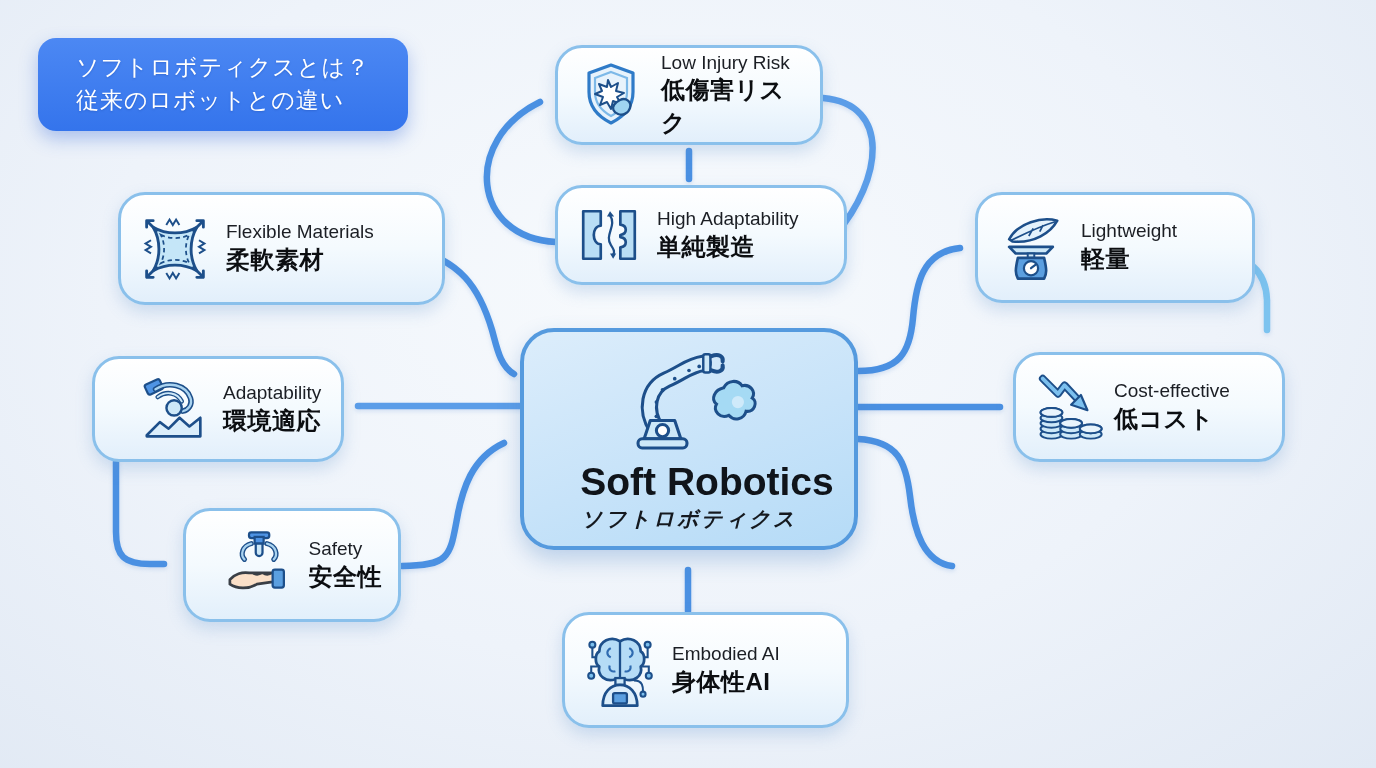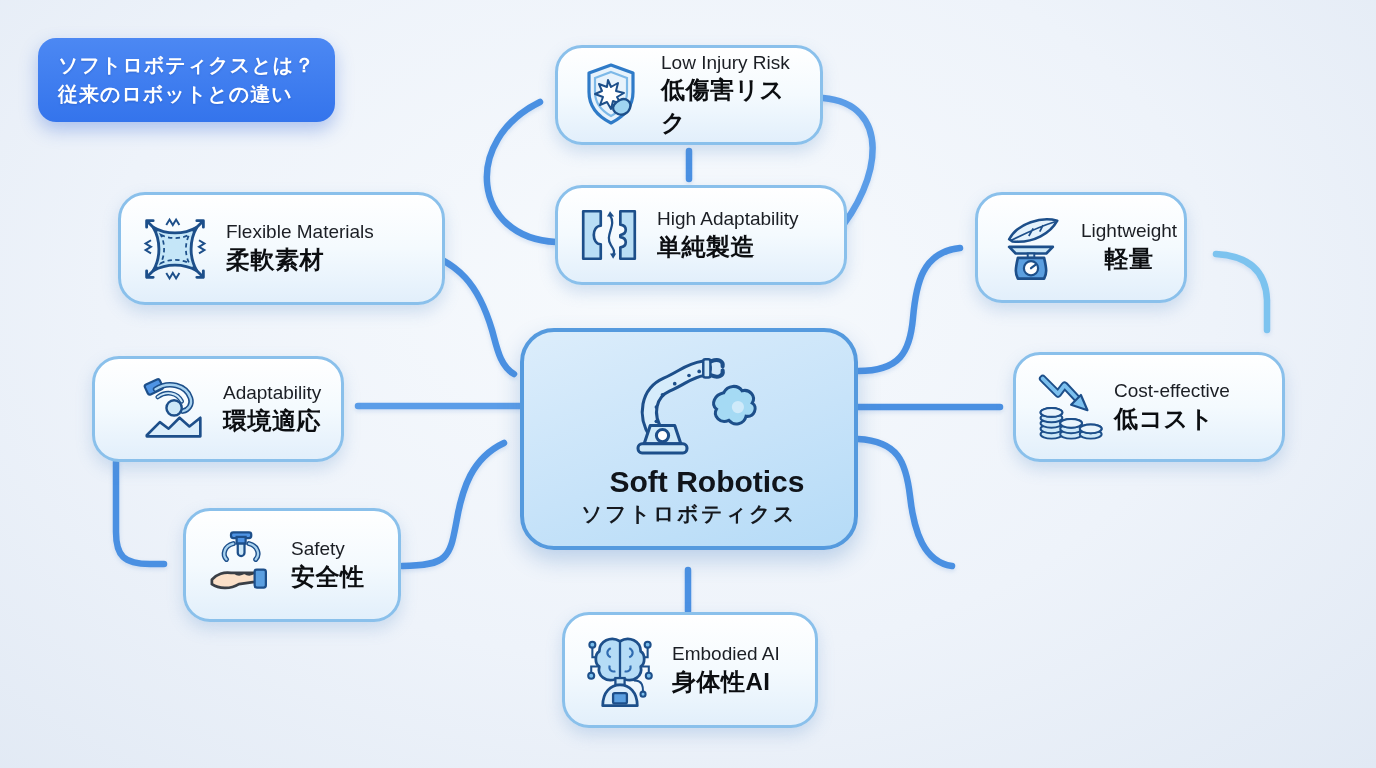--- a/index.html
+++ b/index.html
@@ -13,22 +13,22 @@
 
   
   #arrows { position:absolute; left:0; top:0; width:1376px; height:768px;
     filter: drop-shadow(0 2px 2px rgba(110,155,215,.25)); }
   #arrows path { fill:none; stroke-linecap:round; }
 
   
   .title-badge {
     position:absolute; left:38px; top:38px;
     background: linear-gradient(180deg,#4c88f3 0%, #3474ec 100%);
-    color:#ffffff; font-weight:700; font-size:20px; line-height:1.45;
-    padding:13px 20px; border-radius:18px; letter-spacing:1px;
+    color:#ffffff; font-weight:400; font-size:23px; line-height:1.45;
+    padding:13px 38px; border-radius:18px; letter-spacing:1px;
     box-shadow: 0 8px 18px rgba(53,104,214,.35);
     text-shadow: 0 1px 2px rgba(30,70,160,.35);
   }
 
   
   .node {
     position:absolute; display:flex; align-items:center; gap:15px;
     padding:0 16px 0 18px;
     background: linear-gradient(180deg,#ffffff 0%, #f4fafe 50%, #e2effb 100%);
     border:3px solid #8ac0eb; border-radius:27px;
@@ -36,37 +36,37 @@
   }
   .node .icon { flex:none; display:flex; }
   .texts { display:flex; flex-direction:column; justify-content:center; }
   .en { font-size:19px; color:#1b1e24; line-height:1.25; }
   .ja { font-size:24px; font-weight:700; color:#0c0e11; line-height:1.35; letter-spacing:.5px; }
 
   .pos-low-injury { left:555px; top:45px;  width:268px; height:100px; }
   .pos-high-adapt { left:555px; top:185px; width:292px; height:100px; }
   .pos-flex-mat   { left:118px; top:192px; width:327px; height:113px; }
   .pos-adapt      { left:92px;  top:356px; width:252px; height:106px;padding-left:43px; }
-  .pos-safety     { left:183px; top:508px; width:218px; height:114px; }
-  .pos-light      { left:975px; top:192px; width:212px; height:111px;text-align:center; }
+  .pos-safety     { left:183px; top:508px; width:218px; height:114px;justify-content:flex-end; }
+  .pos-light      { left:975px; top:192px; width:280px; height:111px; }
   .pos-cost       { left:1013px;top:352px; width:272px; height:110px;gap:8px; }
   .pos-simple     { left:968px; top:506px; width:286px; height:119px; }
   .pos-simple .en { line-height:1.15; max-width:150px; }
-  .pos-embodied   { left:562px; top:612px; width:256px; height:116px; }
+  .pos-embodied   { left:562px; top:612px; width:287px; height:116px; }
 
   
   .center-node {
     position:absolute; left:520px; top:328px; width:338px; height:222px;
     display:flex; flex-direction:column; align-items:center; justify-content:center;
     background: linear-gradient(160deg,#dcedfb 0%, #c7e3f9 55%, #b5dbf7 100%);
     border:4px solid #559ade; border-radius:34px;
     box-shadow: 0 10px 22px rgba(76,130,196,.32);
   }
-  .center-en { font-size:30px; font-weight:800; color:#10141a; line-height:1.2; margin-top:4px;margin-left:36px; }
-  .center-ja { font-size:21px; font-weight:700; color:#15191f; letter-spacing:2.5px; }
+  .center-en { font-size:39px; font-weight:800; color:#10141a; line-height:1.2; margin-top:4px;margin-left:36px; }
+  .center-ja { font-size:21px; font-weight:700; color:#15191f; letter-spacing:2.5px;font-style:italic; }
 </style>
 </head>
 <body>
 
 <div id="canvas">
 
   <svg id="arrows" viewBox="0 0 1376 768">
     <defs>
       <marker id="hb" viewBox="0 0 10 10" refX="6.5" refY="5" markerWidth="4.4" markerHeight="4.4" orient="auto-start-reverse">
         <path d="M0 0 L10 5 L0 10 Z" fill="#4a90e2"></path>

